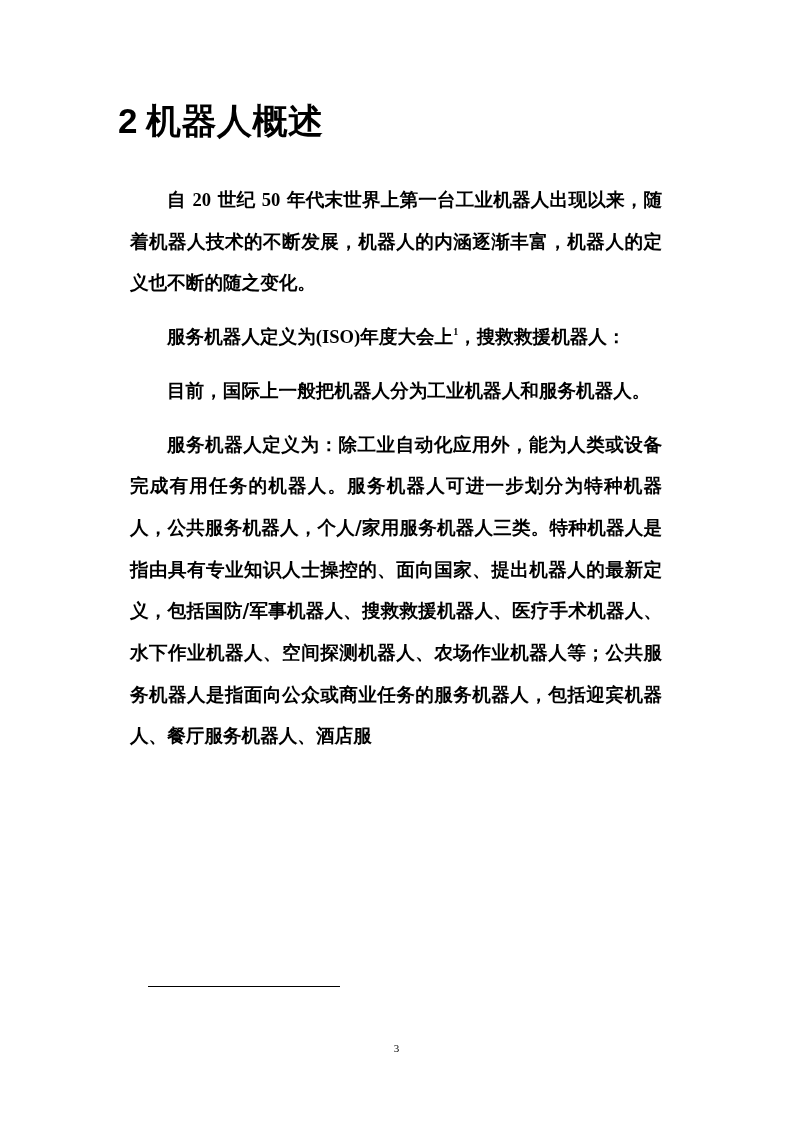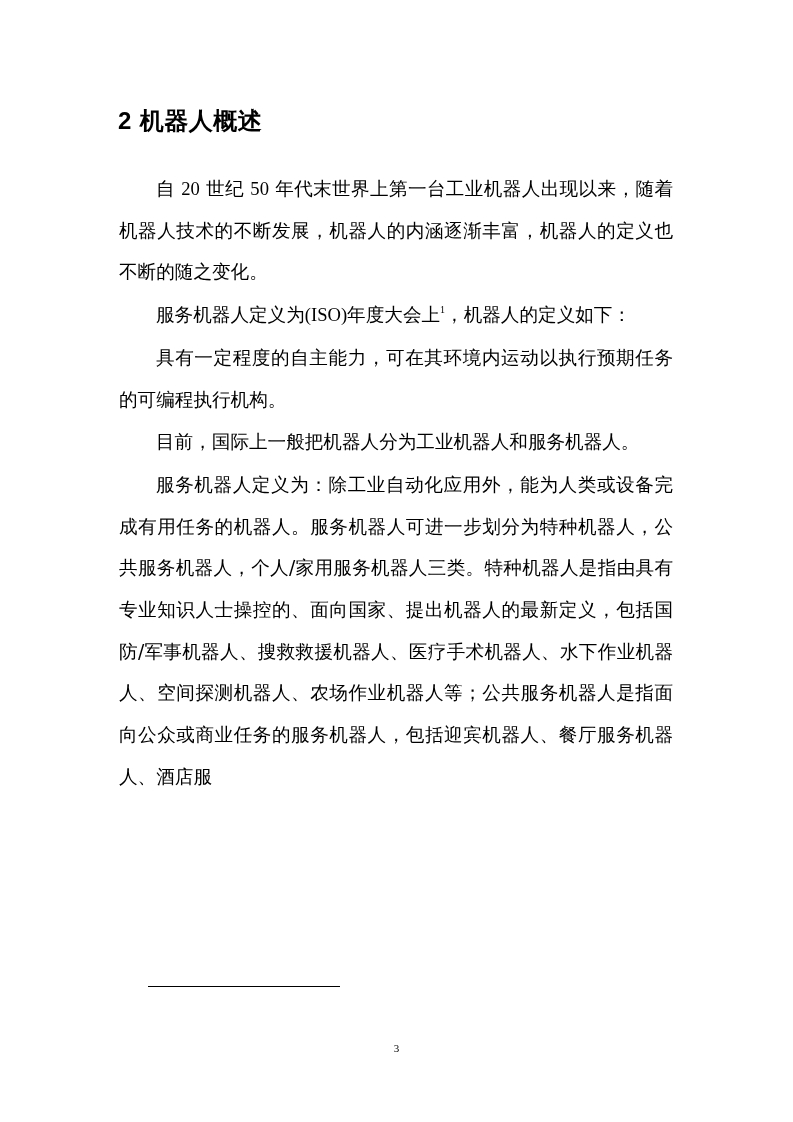--- a/index.html
+++ b/index.html
@@ -18,43 +18,44 @@
     .page {
       position: absolute;
       left: 0; top: 0;
       width: 793px; height: 1122px;
       background: #ffffff;
     }
     .title {
       position: absolute;
       left: 118px;
       top: 103px;
-      font-size: 24px;
+      font-size: 35px;
       font-weight: bold;
       line-height: 36px;
       letter-spacing: 0.5px;
       white-space: nowrap;
     }
     .title .num {
       font-family: "Liberation Sans", sans-serif;
       margin-right: 8px;
     }
     .body-text {
       position: absolute;
       left: 118px;
       top: 167px;
       width: 556px;
       font-size: 18.6px;
       line-height: 41.7px;
       text-align: justify;
       text-justify: inter-character;
     }
     .body-text p {
-      margin: 1px;
+      margin: 12px;
       text-indent: 37px;
+      font-weight: bold;
     }
     .body-text .num {
       font-family: "Liberation Serif", serif;
     }
     sup {
       font-family: "Liberation Serif", serif;
       font-size: 10px;
       line-height: 0;
       vertical-align: 8px;
     }
@@ -94,22 +95,21 @@
 <body>
 
 <div class="page">
 
   <div class="title">
     <span class="num">2</span><span>机器人概述</span>
   </div>
 
   <div class="body-text" id="body-text">
       <p><span>自 </span><span class="num">20</span><span> 世纪 </span><span class="num">50</span><span> 年代末世界上第一台工业机器人出现以来，随着机器人技术的不断发展，机器人的内涵逐渐丰富，机器人的定义也不断的随之变化。</span></p>
-      <p><span>服务机器人定义为</span><span class="num">(ISO)</span><span>年度大会上</span><sup>1</sup><span>，机器人的定义如下：</span></p>
-      <p><span>具有一定程度的自主能力，可在其环境内运动以执行预期任务的可编程执行机构。</span></p>
+      <p><span>服务机器人定义为</span><span class="num">(ISO)</span><span>年度大会上</span><sup>1</sup><span>，搜救救援机器人：</span></p>
       <p><span>目前，国际上一般把机器人分为工业机器人和服务机器人。</span></p>
       <p><span>服务机器人定义为：除工业自动化应用外，能为人类或设备完成有用任务的机器人。服务机器人可进一步划分为特种机器人，公共服务机器人，个人/家用服务机器人三类。特种机器人是指由具有专业知识人士操控的、面向国家、提出机器人的最新定义，包括国防/军事机器人、搜救救援机器人、医疗手术机器人、水下作业机器人、空间探测机器人、农场作业机器人等；公共服务机器人是指面向公众或商业任务的服务机器人，包括迎宾机器人、餐厅服务机器人、酒店服</span></p>
     </div>
 
   <div class="fn-rule"></div>
 
 
   <div class="page-number">3</div>
 
 </div>

